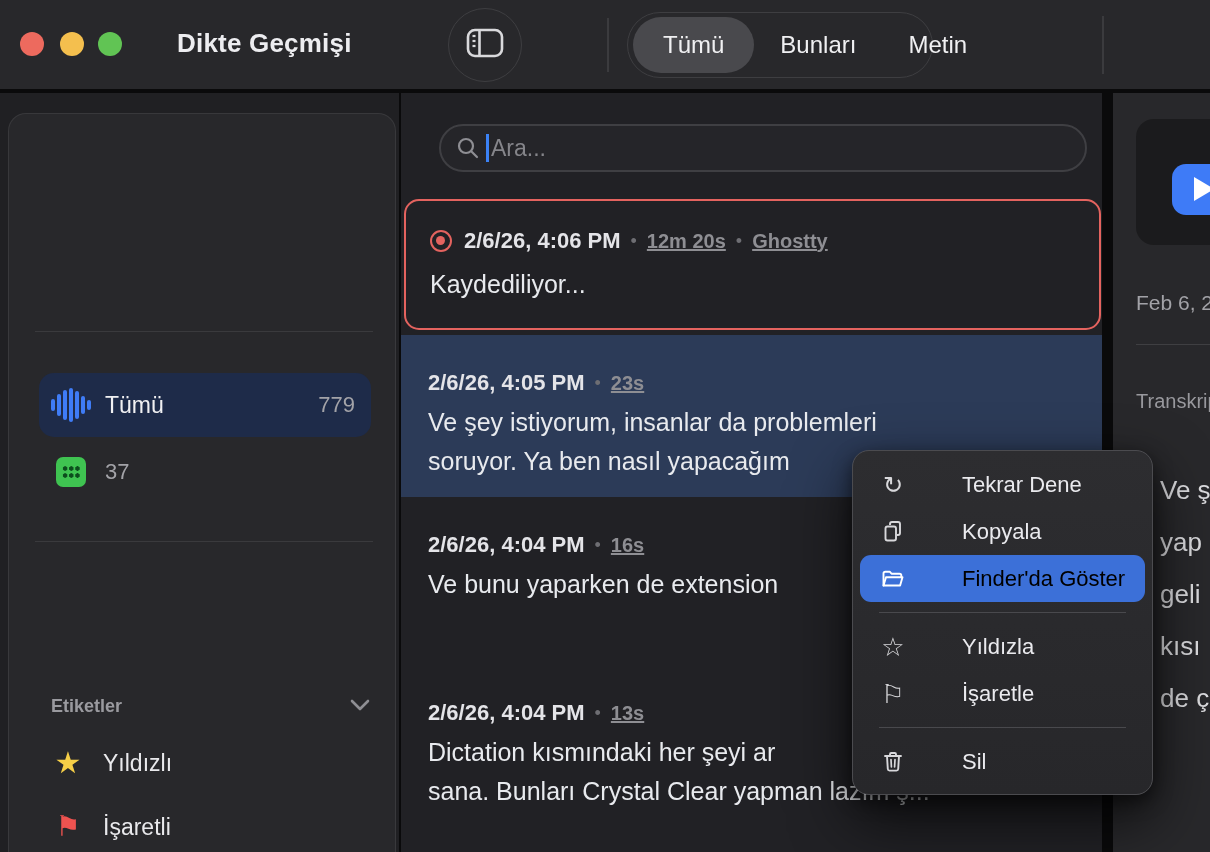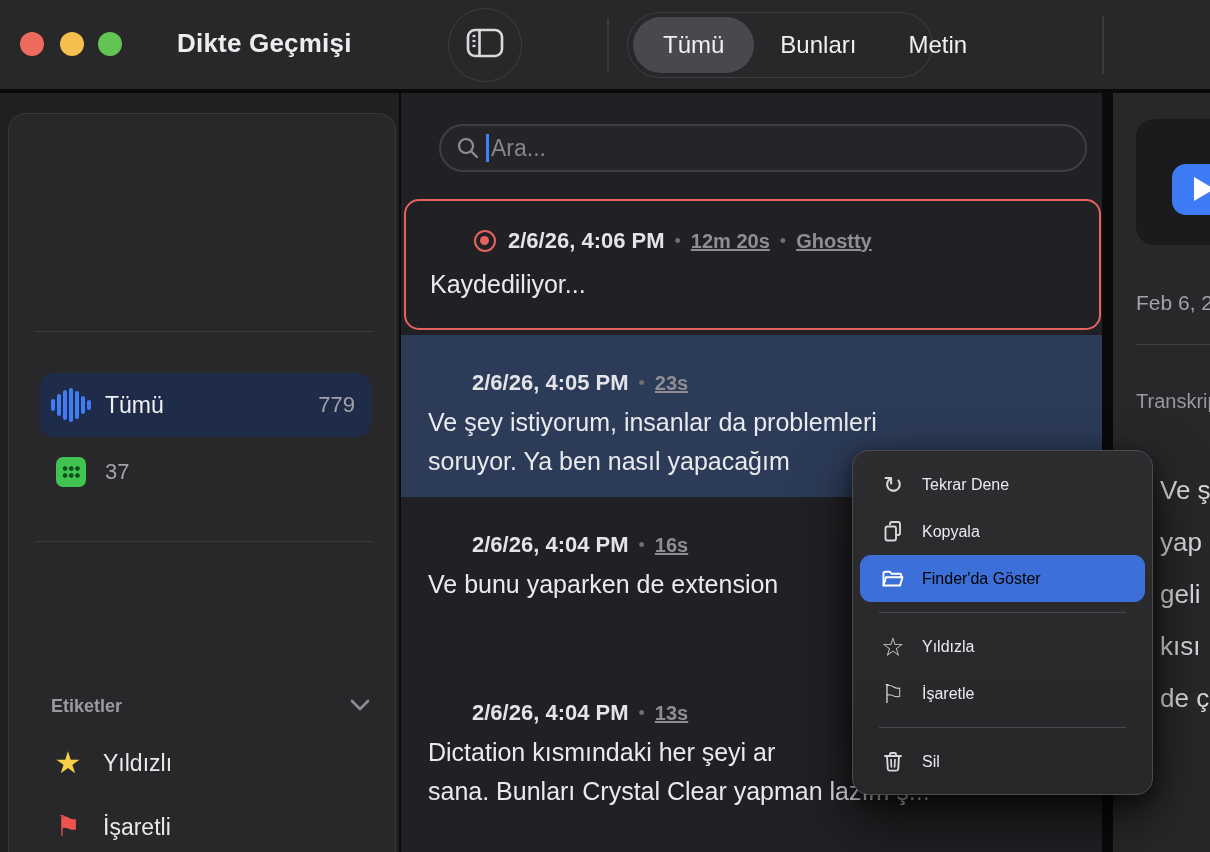--- a/index.html
+++ b/index.html
@@ -61,21 +61,21 @@
   .search { position:absolute; left:38px; top:31px; width:648px; height:48px; border:2px solid #3f3f43;
     border-radius:24px; background:rgba(255,255,255,.02); display:flex; align-items:center; }
   .search svg { margin-left:15px; }
   .caret { width:3px; height:28px; background:#3b82f6; margin-left:6px; }
   .search input { background:transparent; border:none; outline:none; color:#e8e8ec; font-size:23px;
     margin-left:2px; width:560px; font-family:inherit; }
   .search input::placeholder { color:#85858a; }
 
   
   .item { position:absolute; left:0; width:701px; padding:8px 0 0 27px; }
-  .item .hdr { display:flex; align-items:center; height:28px; margin-bottom:6px;margin-left:44px; }
+  .item .hdr { display:flex; align-items:center; height:28px; margin-bottom:6px; }
   .item .date { font-size:22px; font-weight:700; color:#e4e4e8; }
   .item .dot { color:#6e6e73; font-size:18px; margin:0 10px; }
   .item .meta { font-size:20px; font-weight:600; color:#8e8e93;text-decoration:underline; }
   .item .body { font-size:25px; color:#e8eaee; line-height:39px; }
   .item.recording { left:3px; top:106px; width:697px; height:131px; border:2px solid #e4635f; border-radius:15px; padding:26px 0 0 24px; }
   .item.recording .hdr { margin-bottom:10px; }
   .rec-dot { width:22px; height:22px; border:2.5px solid #e4635f; border-radius:50%; margin-right:12px; position:relative; }
   .rec-dot::after { content:""; position:absolute; left:4px; top:4px; width:9px; height:9px; border-radius:50%; background:#e4635f; }
   .item.selected { top:242px; height:162px; background:#2c3b58; padding-top:34px; }
   .item.i3 { top:430px; }
@@ -90,21 +90,21 @@
   .d-div { position:absolute; left:23px; top:251px; width:90px; height:1px; background:#3f3f42; }
   .d-header { position:absolute; left:23px; top:297px; font-size:20px; color:#98989d; white-space:nowrap; }
   .d-lines { position:absolute; left:47px; top:371px; font-size:26px; color:#dcdcdf; line-height:52px; white-space:nowrap; }
 
   
   .ctx { position:absolute; left:852px; top:450px; width:301px; height:345px; border-radius:17px;
     background:linear-gradient(#2d2d30,#27272a); border:1px solid #4b4b4f;
     box-shadow:0 24px 60px rgba(0,0,0,.68), 0 6px 18px rgba(0,0,0,.5); z-index:50; padding-top:10px; }
   .ctx-row { position:relative; height:47px; display:flex; align-items:center; margin:0 7px; border-radius:11px; }
   .ctx-row .icon-slot { width:26px; margin-left:20px; margin-right:16px; display:flex; justify-content:center; align-items:center; }
-  .ctx-row .lbl { font-size:16px; color:#eaeaee; }
+  .ctx-row .lbl { font-size:22px; color:#eaeaee;margin-left:40px; }
   .ctx-row.highlighted { background:#3c70d8; }
   .ctx-row.highlighted .lbl { color:#000000; }
   .ctx-div { height:1px; background:#49494d; margin:10px 26px 10px 26px; }
   .glyph-redo { font-size:24px; color:#d8d8db; line-height:1; }
   .glyph-star-o, .glyph-flag-o { font-size:26px; color:#d8d8db; line-height:1; }
 </style>
 </head>
 <body>
 
 <div id="app">

